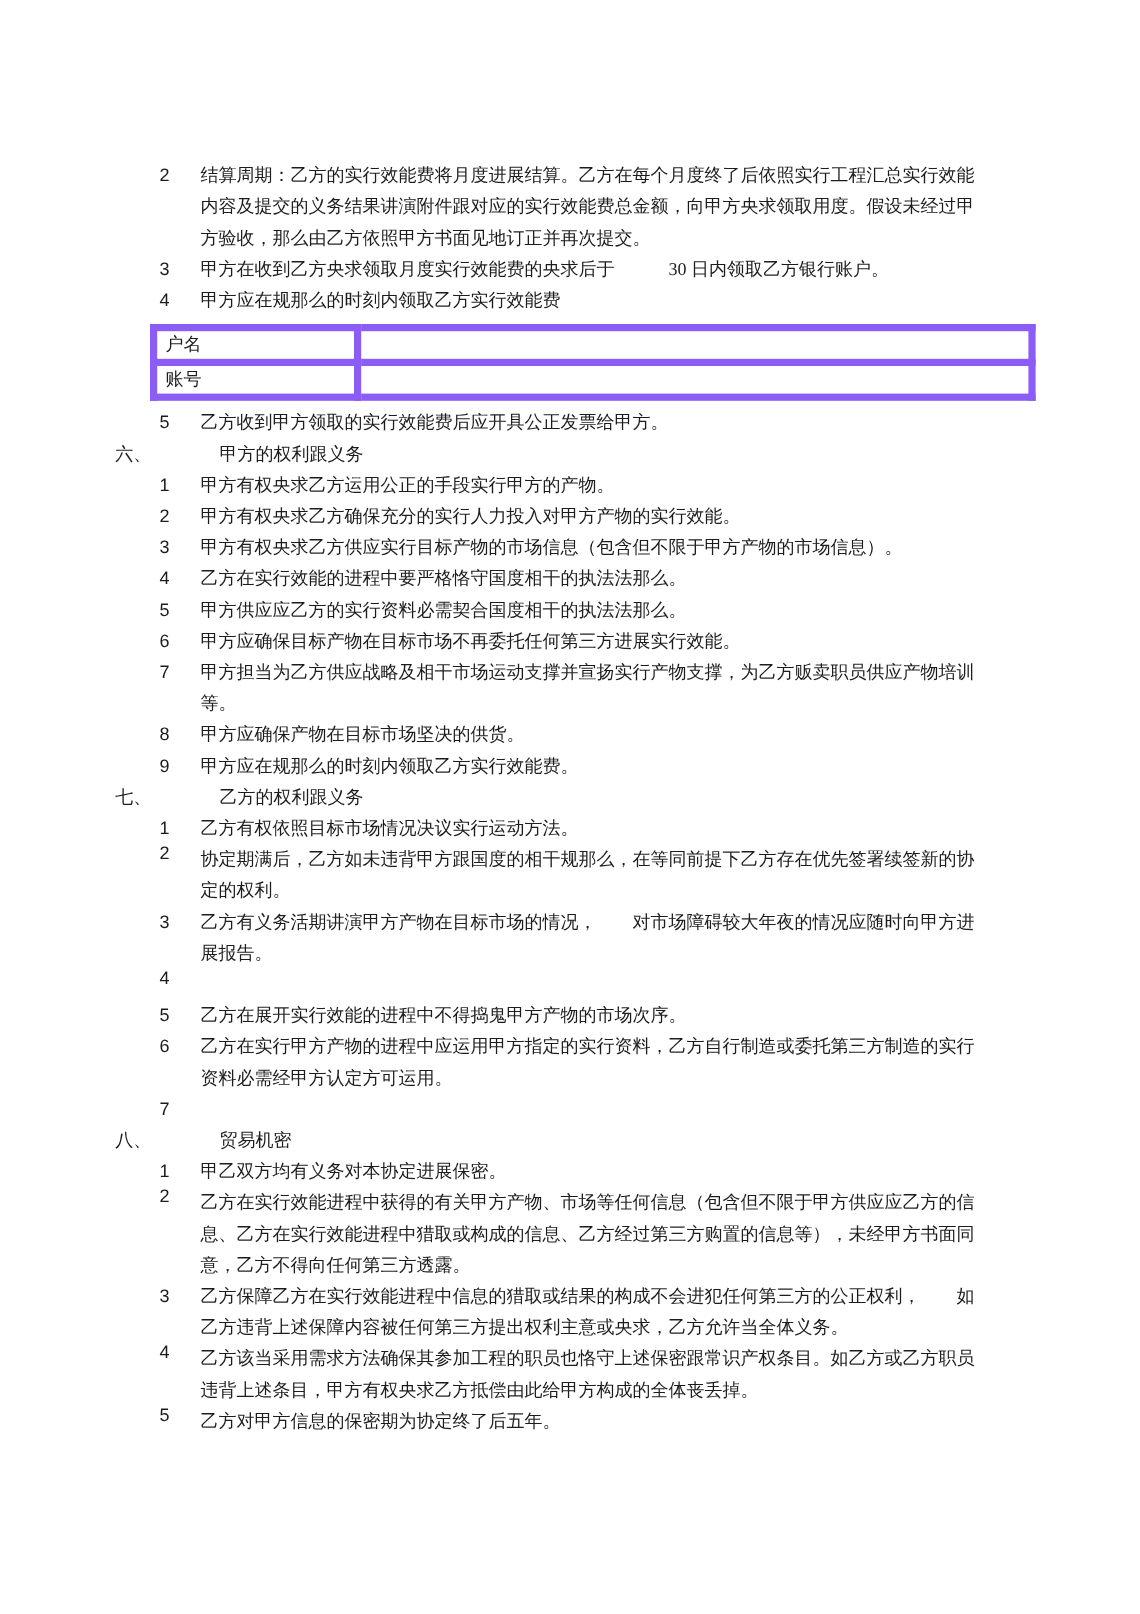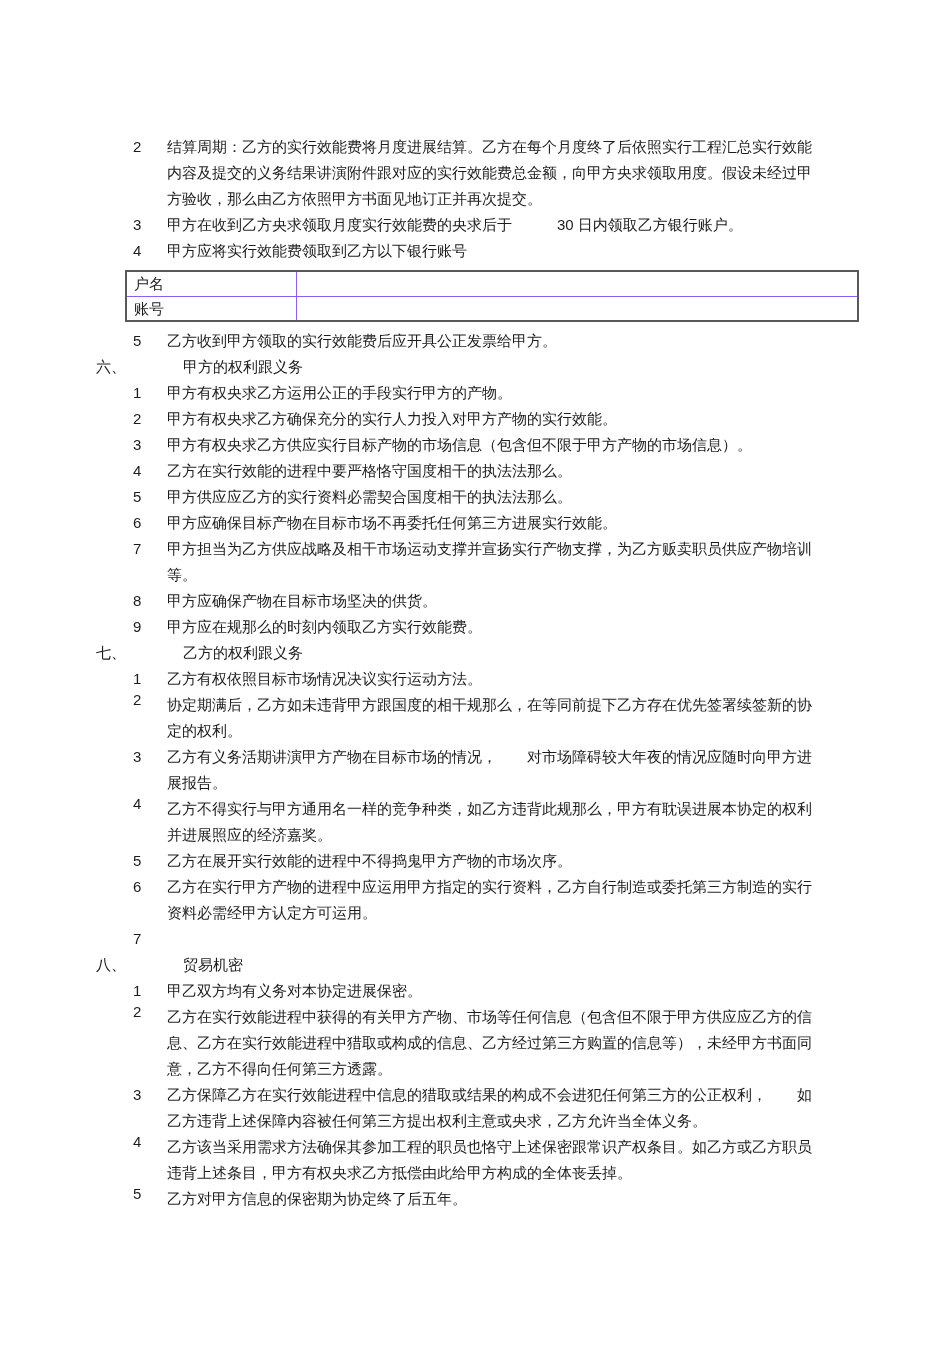--- a/index.html
+++ b/index.html
@@ -27,38 +27,39 @@
   }
   .item .num {
     width: 34px;
     flex: none;
     font-size: 15px;
   }
   .item .num.raised { position: relative; top: -5px; }
   .item .txt {
     width: 648px;
     word-break: break-all;
+    font-family: Liberation Serif, serif;
   }
   
   .section-head {
     display: flex;
     font-size: 15px;
     line-height: 26px;
   }
   .section-head .sec-num { width: 87px; flex: none; }
   
   table.bank {
     border-collapse: collapse;
     margin: 6px 0 6px 29px;
     width: 732px;
     table-layout: fixed;
   }
   table.bank { border: 2px solid #595959; }
   table.bank td {
-    border: 1px solid #8b5cf6;
+    border: 6px solid #8b5cf6;
     height: 25px;
     padding: 0 4px 0 7px;
     font-size: 15px;
     line-height: 23px;
     vertical-align: middle;
     overflow: hidden;
     white-space: nowrap;
   }
   table.bank td.label-cell { width: 170px; }
   table.bank td.value-cell { width: 562px; }
@@ -71,21 +72,21 @@
       <div class="item">
         <span class="num">2</span>
         <span class="txt">结算周期：乙方的实行效能费将月度进展结算。乙方在每个月度终了后依照实行工程汇总实行效能内容及提交的义务结果讲演附件跟对应的实行效能费总金额，向甲方央求领取用度。假设未经过甲方验收，那么由乙方依照甲方书面见地订正并再次提交。</span>
       </div>
       <div class="item">
         <span class="num">3</span>
         <span class="txt">甲方在收到乙方央求领取月度实行效能费的央求后于　　　30 日内领取乙方银行账户。</span>
       </div>
       <div class="item">
         <span class="num">4</span>
-        <span class="txt">甲方应将实行效能费领取到乙方以下银行账号</span>
+        <span class="txt">甲方应在规那么的时刻内领取乙方实行效能费</span>
       </div>
       <table class="bank">
         <tbody>
           <tr>
             <td class="label-cell">户名</td>
             <td class="value-cell"></td>
           </tr>
           <tr>
             <td class="label-cell">账号</td>
             <td class="value-cell"></td>
@@ -147,21 +148,20 @@
       <div class="item">
         <span class="num raised">2</span>
         <span class="txt">协定期满后，乙方如未违背甲方跟国度的相干规那么，在等同前提下乙方存在优先签署续签新的协定的权利。</span>
       </div>
       <div class="item">
         <span class="num">3</span>
         <span class="txt">乙方有义务活期讲演甲方产物在目标市场的情况，　　对市场障碍较大年夜的情况应随时向甲方进展报告。</span>
       </div>
       <div class="item">
         <span class="num raised">4</span>
-        <span class="txt">乙方不得实行与甲方通用名一样的竞争种类，如乙方违背此规那么，甲方有耽误进展本协定的权利并进展照应的经济嘉奖。</span>
       </div>
       <div class="item">
         <span class="num">5</span>
         <span class="txt">乙方在展开实行效能的进程中不得捣鬼甲方产物的市场次序。</span>
       </div>
       <div class="item">
         <span class="num">6</span>
         <span class="txt">乙方在实行甲方产物的进程中应运用甲方指定的实行资料，乙方自行制造或委托第三方制造的实行资料必需经甲方认定方可运用。</span>
       </div>
       <div class="item">

